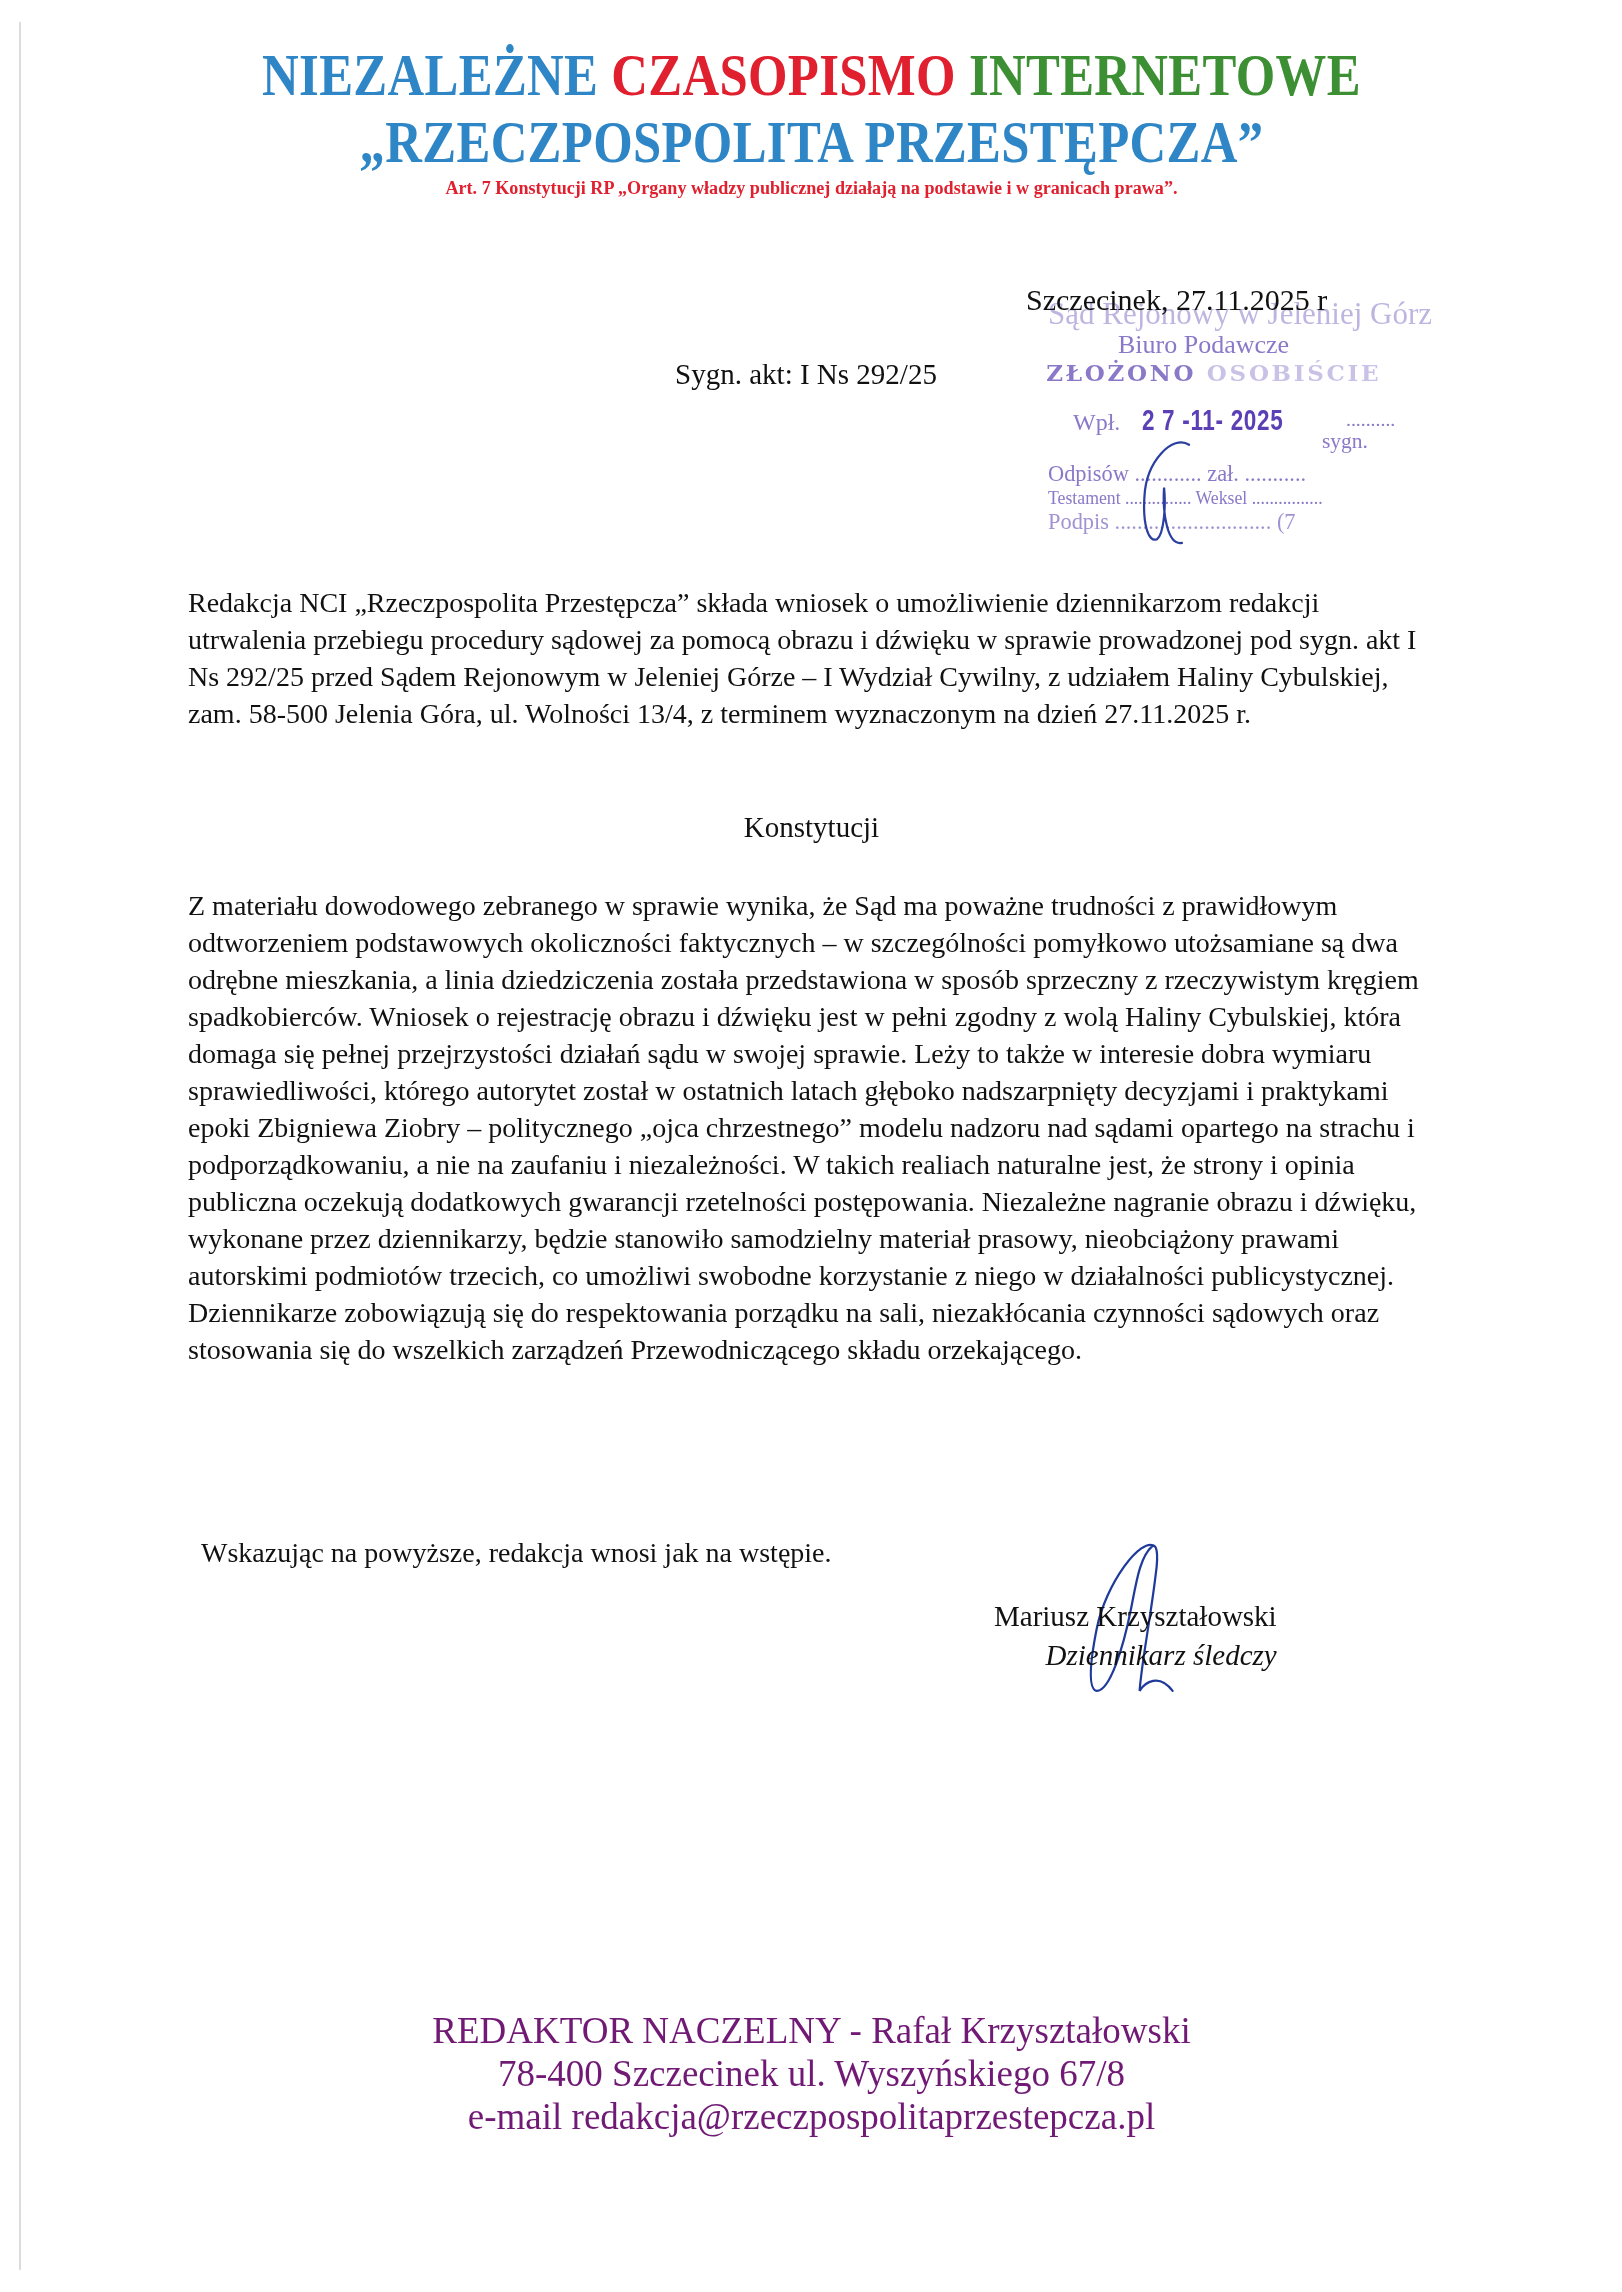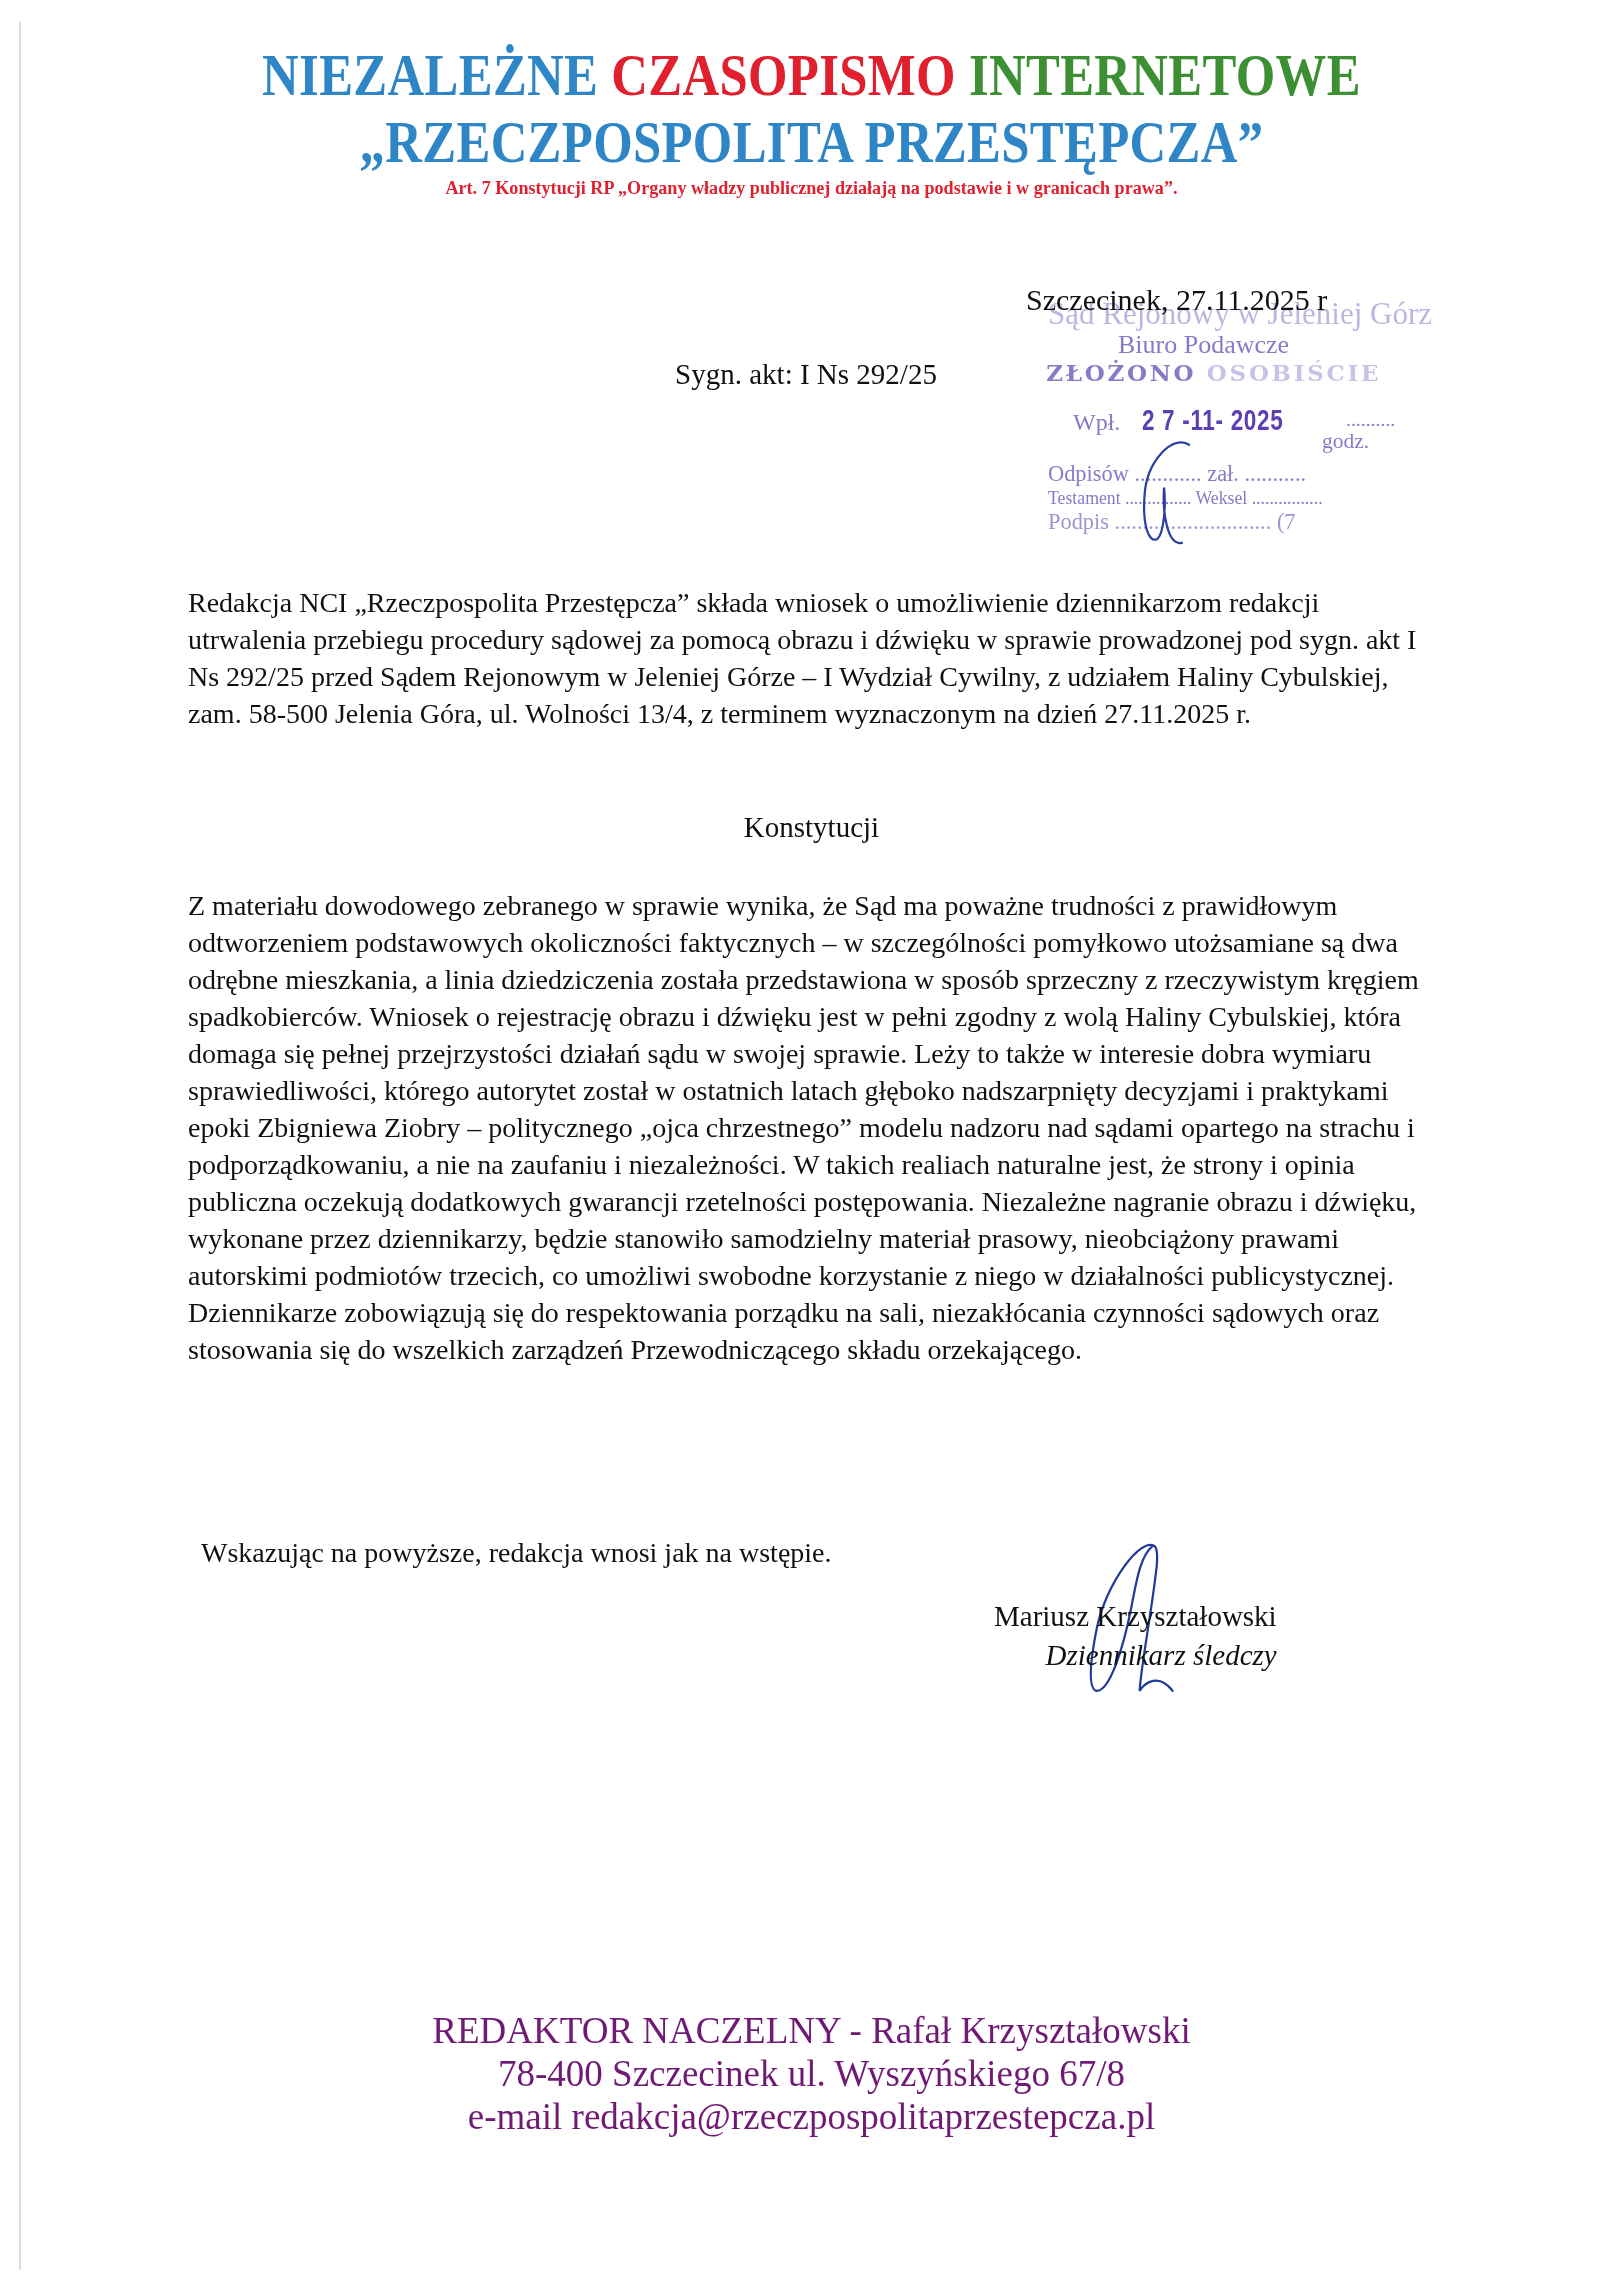--- a/index.html
+++ b/index.html
@@ -66,21 +66,21 @@
   <div class="s-line s2">Biuro Podawcze</div>
   <div class="s-line s3">
     <span>ZŁOŻONO</span>
     <span class="faint">OSOBIŚCIE</span>
   </div>
   <div class="s-line s4">
     <span>Wpł.</span>
     <span class="dt">2 7 -11- 2025</span>
     <span class="dots">..........</span>
   </div>
-  <div class="s-line s5">godz.</div>
+  <div class="s-line s5">sygn.</div>
   <div class="s-line s6">Odpisów ............ zał. ...........</div>
   <div class="s-line s7">Testament ............... Weksel ................</div>
   <div class="s-line s8">Podpis ............................ (7</div>
 </div>
 
 <svg class="stamp-signature" viewBox="0 0 80 130">
   <path d="M58 12 C40 0 10 30 8 70 C6 100 12 122 22 118 C30 112 32 80 30 60 C28 90 34 125 50 122" fill="none" stroke="#2a3fa0" stroke-width="2.5" stroke-linecap="round"></path>
 </svg>
 
 <div class="date">Szczecinek, 27.11.2025 r</div>

